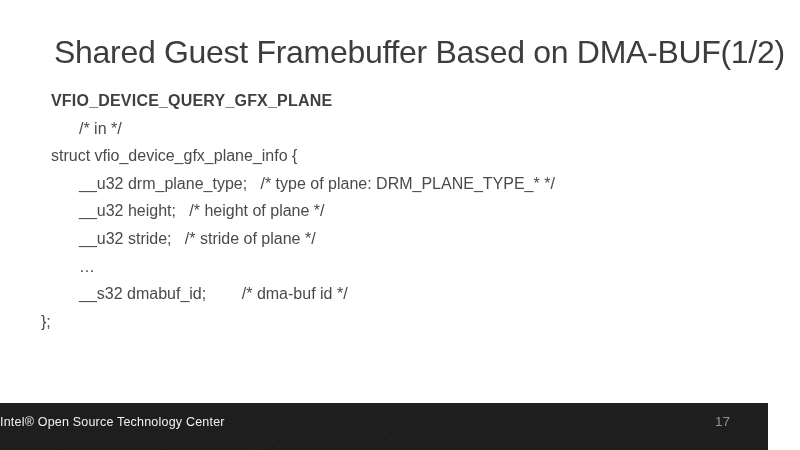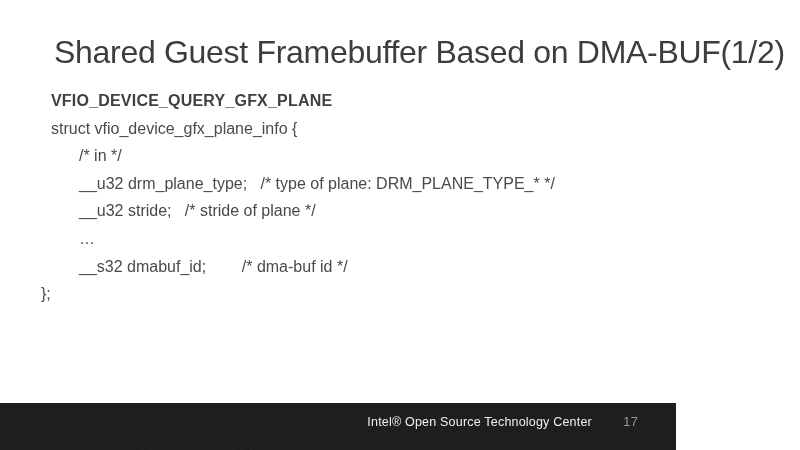--- a/index.html
+++ b/index.html
@@ -46,26 +46,26 @@
   .code-line.indent-1 {
     padding-left: 28px;
   }
   .code-line.outdent {
     margin-left: -10px;
   }
   .footer-bar {
     position: absolute;
     left: 0;
     bottom: 0;
-    width: 676px;
+    width: 768px;
     height: 47px;
     background: #1e1e1e;
     display: flex;
     align-items: center;
-    justify-content: flex-end;
+    justify-content: space-between;
     box-sizing: border-box;
     padding-right: 38px;
     padding-bottom: 10px;
   }
   .footer-dots {
     position: absolute;
     left: 60px;
     bottom: 0;
     width: 420px;
     height: 47px;
@@ -92,23 +92,24 @@
 </head>
 <body>
 
 <div class="slide">
 
   <h1 class="slide-title">Shared Guest Framebuffer Based on DMA-BUF(1/2)</h1>
 
   <div class="code-block">
     <div class="code-header">VFIO_DEVICE_QUERY_GFX_PLANE</div>
     <div id="code-lines">
+        <div class="code-line indent-1">/* in */</div>
         <div class="code-line indent-0">struct vfio_device_gfx_plane_info {</div>
-        <div class="code-line indent-1">/* in */</div>
         <div class="code-line indent-1">__u32 drm_plane_type;   /* type of plane: DRM_PLANE_TYPE_* */</div>
+        <div class="code-line indent-1">__u32 height;   /* height of plane */</div>
         <div class="code-line indent-1">__u32 stride;   /* stride of plane */</div>
         <div class="code-line indent-1">…</div>
         <div class="code-line indent-1">__s32 dmabuf_id;        /* dma-buf id */</div>
         <div class="code-line indent-0 outdent">};</div>
       </div>
   </div>
 
   <div class="footer-bar">
     <div class="footer-dots"></div>
     <span class="footer-brand">Intel® Open Source Technology Center</span>

